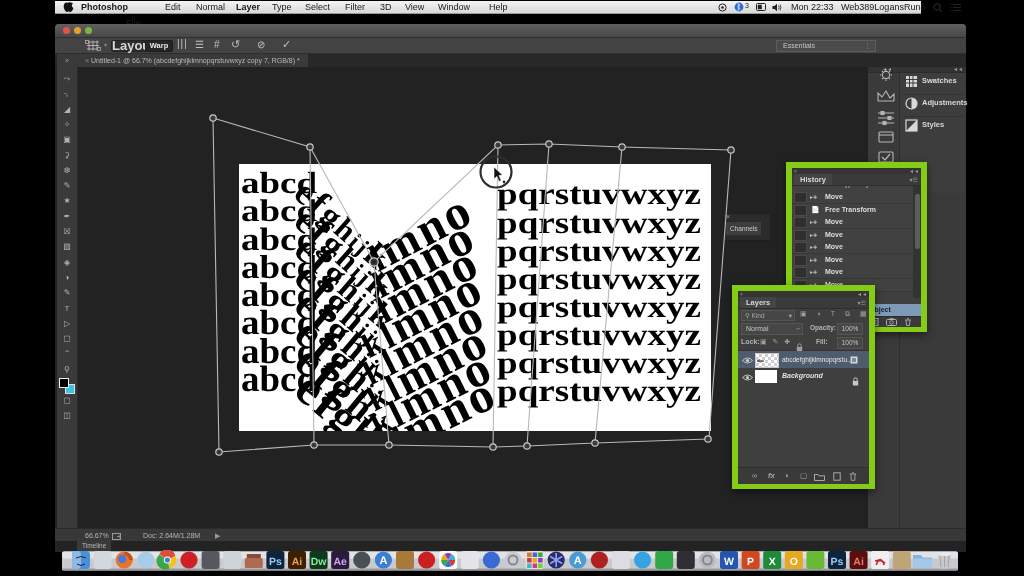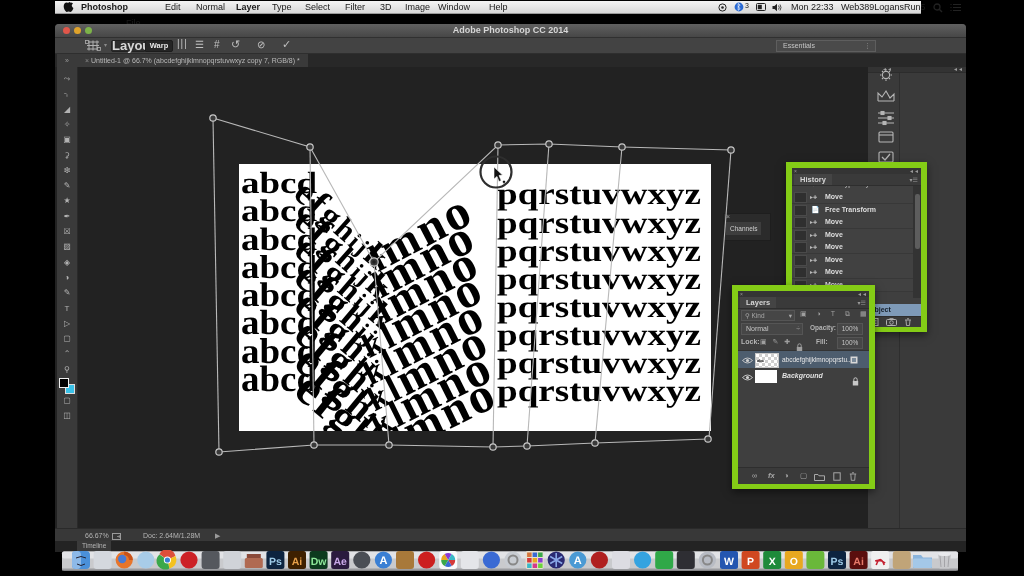--- a/index.html
+++ b/index.html
@@ -40,21 +40,21 @@
     </svg>
   <span class="mi" style="left:26px;font-weight:bold;">Photoshop</span>
   <span class="mi" style="left:71px;margin-top:16px;">File</span>
   <span class="mi" style="left:110px;">Edit</span>
   <span class="mi" style="left:141px;">Normal</span>
   <span class="mi" style="left:181px;font-weight:bold;">Layer</span>
   <span class="mi" style="left:217px;">Type</span>
   <span class="mi" style="left:250px;">Select</span>
   <span class="mi" style="left:290px;">Filter</span>
   <span class="mi" style="left:325px;">3D</span>
-  <span class="mi" style="left:350px;">Image</span>
+  <span class="mi" style="left:350px;">View</span>
   <span class="mi" style="left:383px;">Window</span>
   <span class="mi" style="left:434px;">Help</span>
   <svg class="abs" style="left:663px;top:2px;" width="9" height="9" viewBox="0 0 9 9">
       <circle cx="4.5" cy="4.5" r="3.6" fill="none" stroke="#222" stroke-width="1"></circle>
       <circle cx="4.5" cy="4.5" r="1.3" fill="#222"></circle>
     </svg>
   <svg class="abs" style="left:679px;top:1px;" width="10" height="10" viewBox="0 0 10 10">
       <circle cx="5" cy="5" r="4.4" fill="#2a6ad4"></circle>
       <path d="M4.2,1.5 L6.2,3.2 L4.2,4.8 L6.2,6.6 L4.2,8.3 M4.2,1.5 L4.2,8.3" stroke="#fff" stroke-width="0.7" fill="none"></path>
     </svg>
@@ -76,21 +76,20 @@
   <svg class="abs" style="left:895px;top:2px;" width="12" height="9" viewBox="0 0 12 9">
       <path d="M3,1.5 L11,1.5 M3,4.5 L11,4.5 M3,7.5 L11,7.5 M0.5,1.5 L1.5,1.5 M0.5,4.5 L1.5,4.5 M0.5,7.5 L1.5,7.5" stroke="#222" stroke-width="1" fill="none"></path>
     </svg>
 </div>
 
 <div id="win">
   <div id="titlebar">
     <div class="tl" style="left:8px;background:#e0564a;"></div>
     <div class="tl" style="left:19px;background:#dfa32b;"></div>
     <div class="tl" style="left:30px;background:#7db349;"></div>
-    <div id="titletxt">Adobe Photoshop CC 2014</div>
   </div>
   <div id="optbar">
     <svg class="abs" style="left:28px;top:1px;" width="20" height="13" viewBox="0 0 20 13">
       <path d="M4,3 L16,3 M4,6.5 L16,6.5 M4,10 L16,10 M6,1.5 L6,11.5 M10,1.5 L10,11.5 M14,1.5 L14,11.5" stroke="#b0b0b0" stroke-width="1" fill="none"></path>
       <rect x="2.5" y="1.5" width="3" height="3" fill="#434343" stroke="#b0b0b0" stroke-width="0.8"></rect>
       <rect x="14.5" y="8.5" width="3" height="3" fill="#434343" stroke="#b0b0b0" stroke-width="0.8"></rect>
     </svg>
     <span class="abs" style="left:49px;top:3px;color:#8a8a8a;font-size:6px;">▾</span>
     <div class="abs" style="left:56px;top:2px;width:32px;height:10px;background:#2d2d2d;border:1px solid #222;border-radius:2px 0 0 2px;color:#d8d8d8;font-size:13px;font-weight:bold;text-align:center;line-height:10px;">Layout</div>
     <div class="abs" style="left:90px;top:2px;width:26px;height:10px;background:#252525;border:1px solid #1c1c1c;border-radius:0 2px 2px 0;color:#e8e8e8;font-size:7.5px;font-weight:bold;text-align:center;line-height:10px;">Warp</div>
@@ -149,20 +148,39 @@
           <path d="M4,45 L20,45 M4,50 L20,50 M4,55 L20,55"></path>
             <rect x="7" y="43.5" width="3" height="3" fill="#b5b5b5"></rect>
             <rect x="14" y="48.5" width="3" height="3" fill="#b5b5b5"></rect>
             <rect x="9" y="53.5" width="3" height="3" fill="#b5b5b5"></rect>
           <rect x="5" y="64" width="14" height="10" rx="1"></rect>
             <path d="M5,67 L19,67"></path>
           <rect x="5" y="84" width="14" height="10" rx="1"></rect>
             <path d="M8,89 l3,3 l5,-6" stroke-width="1.3"></path>
         </g>
       </svg>
+      <div class="abs" style="left:32px;top:6px;width:66px;height:120px;background:#3d3d3d;">
+        <svg class="abs" style="left:5px;top:2px;" width="13" height="13" viewBox="0 0 13 13">
+            <rect x="1" y="1" width="11" height="11" fill="#d8d8d8"></rect>
+            <path d="M1,4.5 L12,4.5 M1,8 L12,8 M4.5,1 L4.5,12 M8,1 L8,12" stroke="#3d3d3d" stroke-width="1"></path>
+          </svg>
+        <span class="abs" style="left:22px;top:3px;color:#dadada;font-size:7.5px;font-weight:bold;">Swatches</span>
+        <div class="abs" style="left:2px;top:21px;width:62px;height:1px;background:#333;"></div>
+        <svg class="abs" style="left:5px;top:24px;" width="13" height="13" viewBox="0 0 13 13">
+            <circle cx="6.5" cy="6.5" r="5.5" fill="none" stroke="#d8d8d8" stroke-width="1.2"></circle>
+            <path d="M6.5,1 A5.5,5.5 0 0 1 6.5,12 Z" fill="#d8d8d8"></path>
+          </svg>
+        <span class="abs" style="left:22px;top:25px;color:#dadada;font-size:7.5px;font-weight:bold;">Adjustments</span>
+        <div class="abs" style="left:2px;top:43px;width:62px;height:1px;background:#333;"></div>
+        <svg class="abs" style="left:5px;top:46px;" width="13" height="13" viewBox="0 0 13 13">
+            <rect x="1" y="1" width="11" height="11" fill="none" stroke="#d8d8d8" stroke-width="1.2"></rect>
+            <path d="M1,12 L12,1 L12,12 Z" fill="#d8d8d8"></path>
+          </svg>
+        <span class="abs" style="left:22px;top:47px;color:#dadada;font-size:7.5px;font-weight:bold;">Styles</span>
+      </div>
     </div>
 
     <div class="abs" style="left:668px;top:146px;width:46px;height:26px;background:#2b2b2b;border:1px solid #1e1e1e;">
       <span class="abs" style="left:2px;top:-1px;color:#9a9a9a;font-size:7px;">×</span>
       <div class="abs" style="left:2px;top:8px;height:13px;background:#3d3d3d;color:#cfcfcf;font-size:6.5px;line-height:13px;padding:0 4px;">Channels</div>
     </div>
 
     <div class="panel" id="history" style="left:731px;top:95px;width:129px;height:158px;">
       <div class="abs" style="left:0;top:0;width:129px;height:6px;background:#343434;color:#9a9a9a;font-size:5px;line-height:6px;">
           <span style="position:absolute;left:2px;">×</span>

